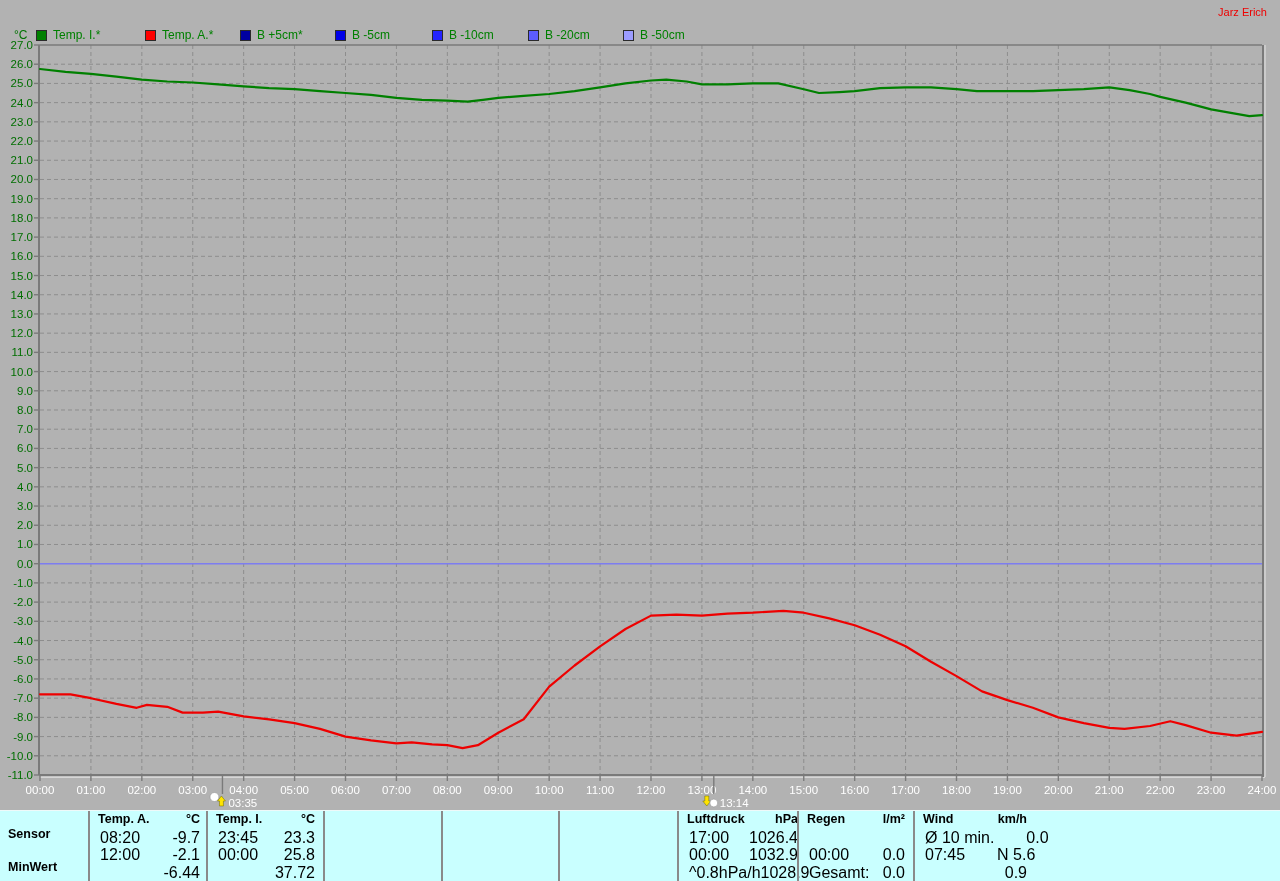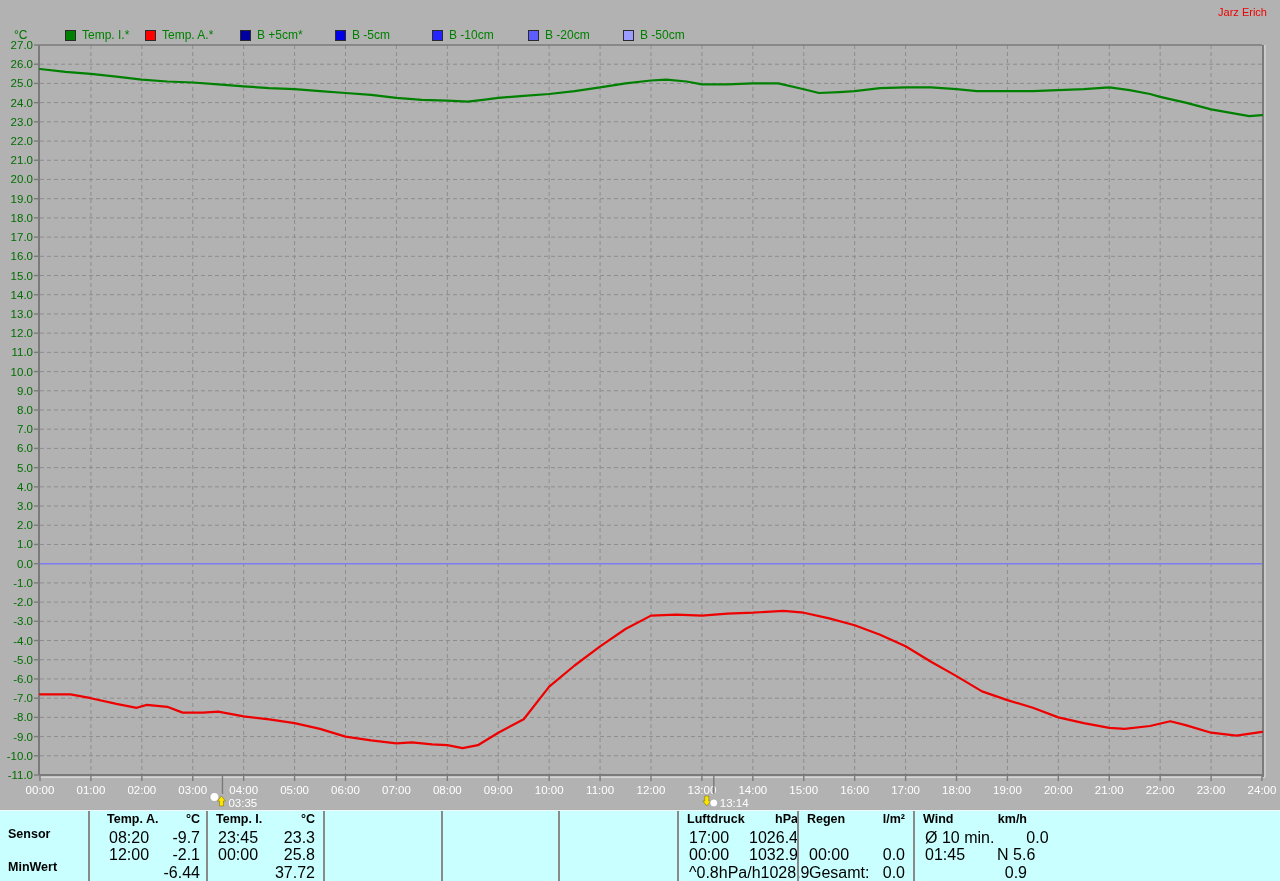--- a/index.html
+++ b/index.html
@@ -43,21 +43,21 @@
   .tcol.narrow .trow{ width:120px;gap:32px; }
   .rowlabels .trow{ font-weight:bold; justify-content:flex-start; padding-left:8px; font-size:12.5px;margin-top:15px;}
 </style>
 </head>
 <body>
 
 <div class="app">
   <div class="author">Jarz Erich</div>
   <div class="axis-unit">°C</div>
   <div class="legend" id="legend">
-      <div class="legend-item" style="left: 65px;">
+      <div class="legend-item" style="left: 36px;">
         <span class="legend-swatch" style="background: rgb(0, 128, 0);"></span>
         <span class="legend-label">Temp. I.*</span>
       </div>
       <div class="legend-item" style="left: 145px;">
         <span class="legend-swatch" style="background: rgb(255, 0, 0);"></span>
         <span class="legend-label">Temp. A.*</span>
       </div>
       <div class="legend-item" style="left: 240px;">
         <span class="legend-swatch" style="background: rgb(0, 0, 160);"></span>
         <span class="legend-label">B +5cm*</span>
@@ -289,21 +289,21 @@
       </g>
       <text x="719.795525" y="807" font-size="11.5" fill="#ffffff">13:14</text>
     </svg>
   <div class="stat-table" id="stattable">
       <div class="tcol rowlabels" style="left: 0px; width: 88px;">
         <div class="trow">Sensor</div>
         <div class="trow">MinWert</div>
         <div class="trow">MaxWert</div>
         <div class="trow">Durchschnitt</div>
       </div>
-      <div class="tcol sep" style="left: 88px; width: 120px; padding-left: 9px;">
+      <div class="tcol sep" style="left: 88px; width: 120px;">
         <div class="trow th">
           <span>Temp. A.</span>
           <span class="tright">°C</span>
         </div>
         <div class="trow">
           <span>08:20</span>
           <span class="tright">-9.7</span>
         </div>
         <div class="trow">
           <span>12:00</span>
@@ -425,21 +425,21 @@
       <div class="tcol sep narrow" style="left: 913px; width: 367px;">
         <div class="trow th">
           <span>Wind</span>
           <span class="tright">km/h</span>
         </div>
         <div class="trow">
           <span>Ø 10 min.</span>
           <span class="tright">0.0</span>
         </div>
         <div class="trow">
-          <span>01:45</span>
+          <span>07:45</span>
           <span class="tright">N 5.6</span>
         </div>
         <div class="trow">
           <span></span>
           <span class="tright">0.9</span>
         </div>
       </div>
     </div>
 </div>
 

